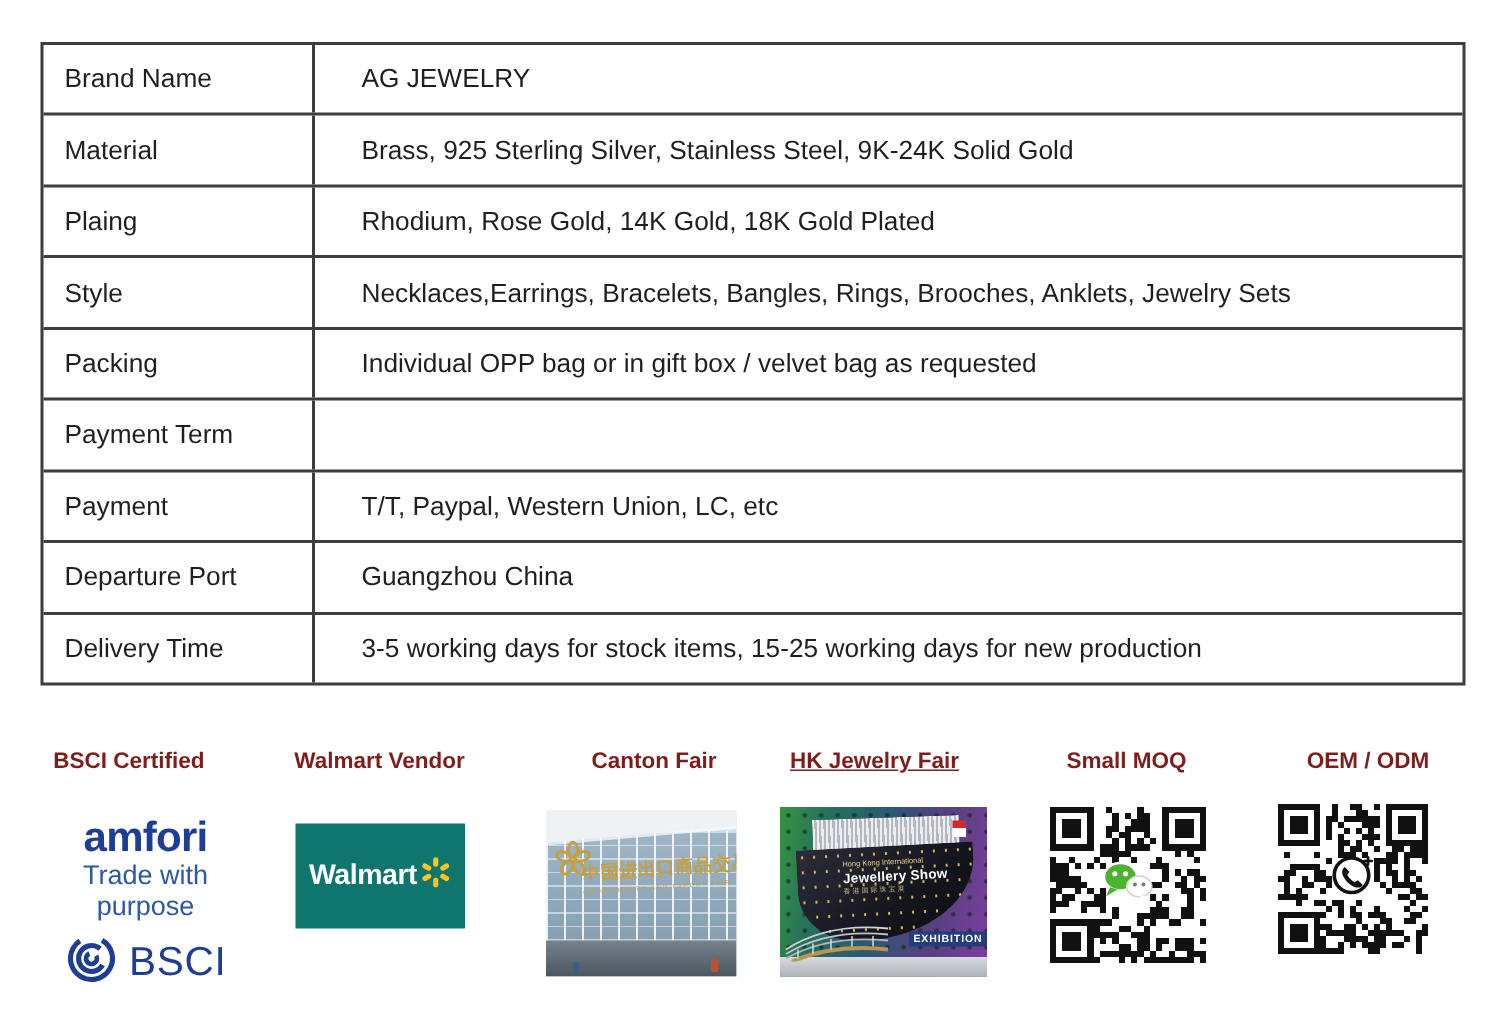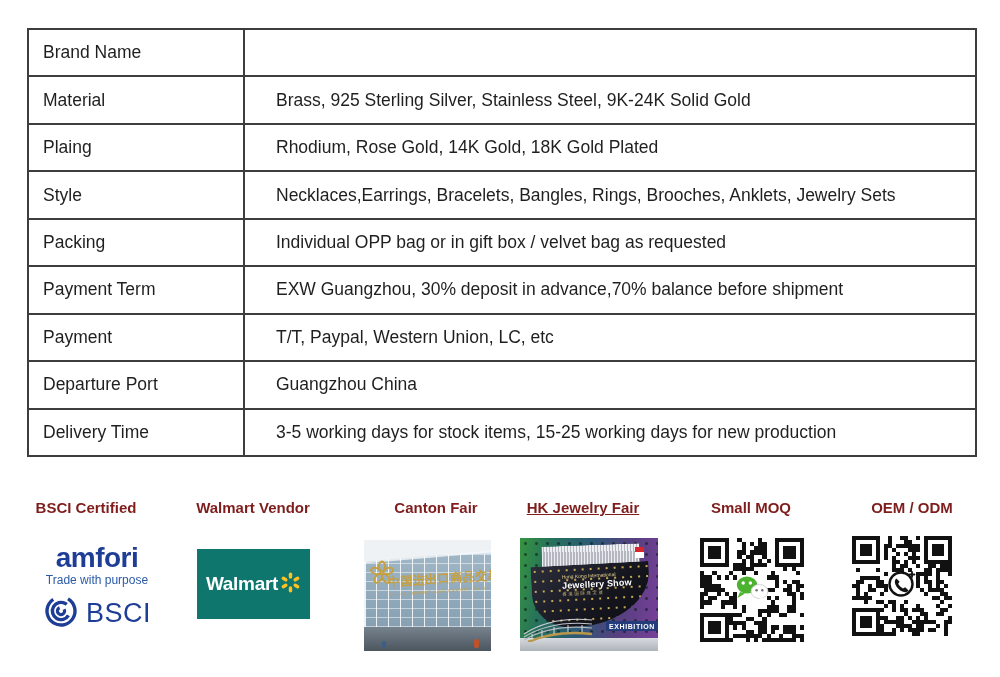--- a/index.html
+++ b/index.html
@@ -4,31 +4,31 @@
 <style>
   html,body{margin:0;padding:0;background:#fff;}
   .page{position:relative;width:1000px;height:677px;background:#fff;overflow:hidden;
         font-family:"Liberation Sans",sans-serif;color:#1f1f1f;}
 
   
   .spec-table{position:absolute;left:27px;top:28px;width:950px;height:429px;
               border:2px solid #3d3d3d;box-sizing:border-box;display:flex;flex-direction:column;background:#fff;}
   .spec-row{flex:1;display:flex;border-top:2px solid #3d3d3d;min-height:0;}
   .spec-row:first-child{border-top:none;}
-  .cell-label{width:216px;box-sizing:border-box;border-right:2px solid #3d3d3d;
+  .cell-label{width:181px;box-sizing:border-box;border-right:2px solid #3d3d3d;
               display:flex;align-items:center;padding-left:14px;font-size:17.5px;}
   .cell-value{flex:1;display:flex;align-items:center;padding-left:31px;font-size:17.5px;white-space:nowrap;overflow:hidden;}
 
   
   .badge-label{position:absolute;top:499px;font-size:15px;font-weight:bold;color:#7f1d1d;text-align:center;}
 
   
   .amfori{position:absolute;left:26px;top:544px;width:142px;text-align:center;}
   .amfori-word{font-size:28px;font-weight:bold;color:#1e3d96;line-height:1;letter-spacing:-0.5px;}
-  .amfori-tag{font-size:12px;color:#2a5aa6;margin-top:1px;}
+  .amfori-tag{font-size:18px;color:#2a5aa6;margin-top:1px;}
   .amfori-bsci{display:flex;align-items:center;justify-content:center;gap:7px;margin-top:6px;}
   .amfori-org{font-size:27px;color:#1e3d96;letter-spacing:0.5px;}
 
   
   .walmart-box{position:absolute;left:197px;top:549px;width:113px;height:70px;background:#0f766e;
                display:flex;align-items:center;justify-content:center;gap:2px;}
   .walmart-word{color:#fff;font-weight:bold;font-size:19px;letter-spacing:-0.3px;}
 
   
   .canton{position:absolute;left:364px;top:540px;width:127px;height:111px;overflow:hidden;
@@ -82,40 +82,40 @@
   .qr-icon{position:absolute;left:50%;top:50%;transform:translate(-50%,-50%);}
 </style>
 </head>
 <body>
 
 <div class="page">
 
   <div class="spec-table">
     <div class="spec-row">
       <div class="cell-label">Brand Name</div>
+      <div class="cell-value">AG JEWELRY</div>
     </div>
     <div class="spec-row">
       <div class="cell-label">Material</div>
       <div class="cell-value">Brass, 925 Sterling Silver, Stainless Steel, 9K-24K Solid Gold</div>
     </div>
     <div class="spec-row">
       <div class="cell-label">Plaing</div>
       <div class="cell-value">Rhodium, Rose Gold, 14K Gold, 18K Gold Plated</div>
     </div>
     <div class="spec-row">
       <div class="cell-label">Style</div>
       <div class="cell-value">Necklaces,Earrings, Bracelets, Bangles, Rings, Brooches, Anklets, Jewelry Sets</div>
     </div>
     <div class="spec-row">
       <div class="cell-label">Packing</div>
       <div class="cell-value">Individual OPP bag or in gift box / velvet bag as requested</div>
     </div>
     <div class="spec-row">
       <div class="cell-label">Payment Term</div>
-      <div class="cell-value">EXW Guangzhou, 30% deposit in advance,70% balance before shipment</div>
     </div>
     <div class="spec-row">
       <div class="cell-label">Payment</div>
       <div class="cell-value">T/T, Paypal, Western Union, LC, etc</div>
     </div>
     <div class="spec-row">
       <div class="cell-label">Departure Port</div>
       <div class="cell-value">Guangzhou China</div>
     </div>
     <div class="spec-row">

